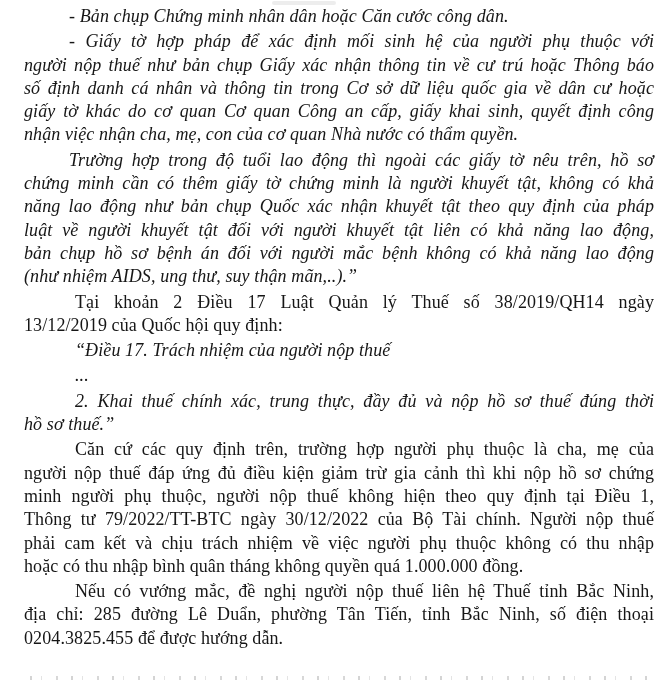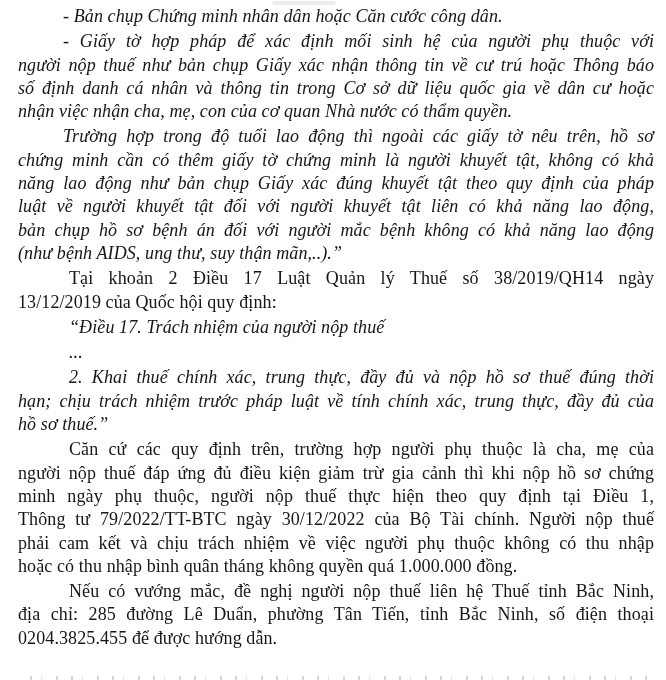--- a/index.html
+++ b/index.html
@@ -5,21 +5,21 @@
   html, body {
     margin: 0;
     padding: 0;
     background: #ffffff;
   }
   .page {
     position: relative;
     width: 666px;
     height: 680px;
     box-sizing: border-box;
-    padding: 5px 12px 0 18px;
+    padding: 5px 12px 0 24px;
     background: #ffffff;
     overflow: hidden;
     font-family: "Liberation Serif", "DejaVu Serif", serif;
     color: #161616;
   }
   .p {
     margin: 0 0 2px 0;
     padding: 0;
   }
   .line {
@@ -81,55 +81,55 @@
   <div class="smudge-top"></div>
 
   <div class="p it">
     <div class="line first last">- Bản chụp Chứng minh nhân dân hoặc Căn cước công dân.</div>
   </div>
 
   <div class="p it">
     <div class="line first">- Giấy tờ hợp pháp để xác định mối sinh hệ của người phụ thuộc với</div>
     <div class="line">người nộp thuế như bản chụp Giấy xác nhận thông tin về cư trú hoặc Thông báo</div>
     <div class="line">số định danh cá nhân và thông tin trong Cơ sở dữ liệu quốc gia về dân cư hoặc</div>
+    <div class="line">giấy tờ khác do cơ quan Cơ quan Công an cấp, giấy khai sinh, quyết định công</div>
     <div class="line last">nhận việc nhận cha, mẹ, con của cơ quan Nhà nước có thẩm quyền.</div>
   </div>
 
   <div class="p it">
     <div class="line first">Trường hợp trong độ tuổi lao động thì ngoài các giấy tờ nêu trên, hồ sơ</div>
     <div class="line">chứng minh cần có thêm giấy tờ chứng minh là người khuyết tật, không có khả</div>
-    <div class="line">năng lao động như bản chụp Giấy xác đúng khuyết tật theo quy định của pháp</div>
+    <div class="line">năng lao động như bản chụp Quốc xác nhận khuyết tật theo quy định của pháp</div>
     <div class="line">luật về người khuyết tật đối với người khuyết tật liên có khả năng lao động,</div>
     <div class="line">bản chụp hồ sơ bệnh án đối với người mắc bệnh không có khả năng lao động</div>
-    <div class="line last">(như bệnh AIDS, ung thư, suy thận mãn,..).”</div>
+    <div class="line last">(như nhiệm AIDS, ung thư, suy thận mãn,..).”</div>
   </div>
 
   <div class="p p-u">
     <div class="line first">Tại khoản 2 Điều 17 Luật Quản lý Thuế số 38/2019/QH14 ngày</div>
     <div class="line last">13/12/2019 của Quốc hội quy định:</div>
   </div>
 
   <div class="p p-u bi">
     <div class="line first last">“Điều 17. Trách nhiệm của người nộp thuế</div>
   </div>
 
   <div class="p p-u it">
     <div class="line first last">...</div>
   </div>
 
   <div class="p p-u it">
     <div class="line first">2. Khai thuế chính xác, trung thực, đầy đủ và nộp hồ sơ thuế đúng thời</div>
-    <div class="line">hạn; chịu trách nhiệm trước pháp luật về tính chính xác, trung thực, đầy đủ của</div>
     <div class="line last">hồ sơ thuế.”</div>
   </div>
 
   <div class="p p-u">
     <div class="line first">Căn cứ các quy định trên, trường hợp người phụ thuộc là cha, mẹ của</div>
     <div class="line">người nộp thuế đáp ứng đủ điều kiện giảm trừ gia cảnh thì khi nộp hồ sơ chứng</div>
-    <div class="line">minh ngày phụ thuộc, người nộp thuế thực hiện theo quy định tại Điều 1,</div>
+    <div class="line">minh người phụ thuộc, người nộp thuế không hiện theo quy định tại Điều 1,</div>
     <div class="line">Thông tư 79/2022/TT-BTC ngày 30/12/2022 của Bộ Tài chính. Người nộp thuế</div>
     <div class="line">phải cam kết và chịu trách nhiệm về việc người phụ thuộc không có thu nhập</div>
     <div class="line last">hoặc có thu nhập bình quân tháng không quyền quá 1.000.000 đồng.</div>
   </div>
 
   <div class="p p-u">
     <div class="line first">Nếu có vướng mắc, đề nghị người nộp thuế liên hệ Thuế tỉnh Bắc Ninh,</div>
     <div class="line">địa chỉ: 285 đường Lê Duẩn, phường Tân Tiến, tỉnh Bắc Ninh, số điện thoại</div>
     <div class="line last">0204.3825.455 để được hướng dẫn.</div>
   </div>

